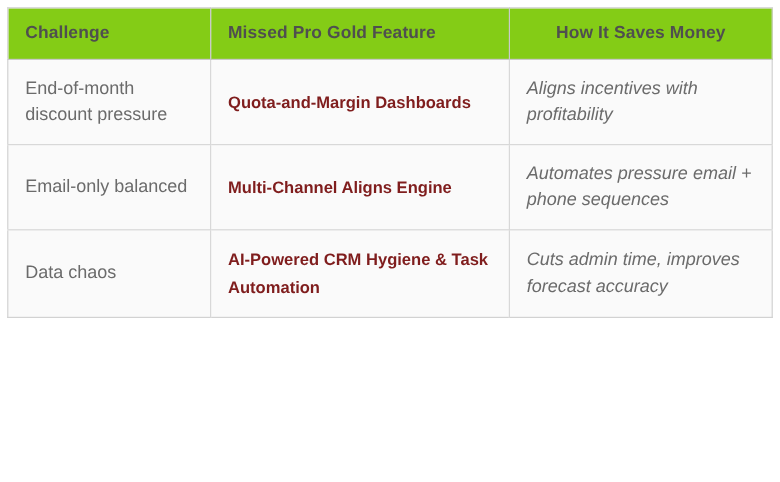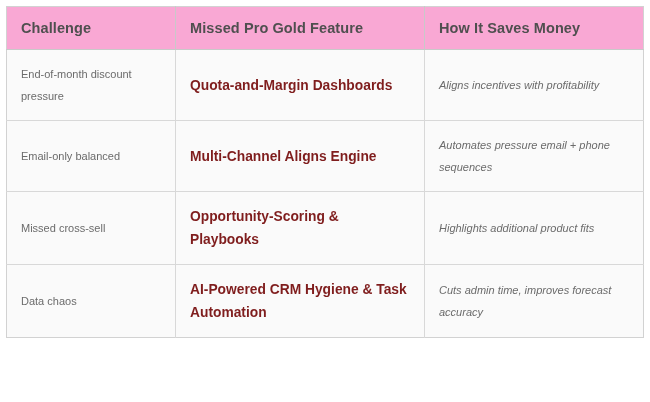--- a/index.html
+++ b/index.html
@@ -26,38 +26,38 @@
     table-layout: fixed;
     width: 637px;
     border: 1px solid #d2d2d2;
   }
 
   table.comparison-table col.c1 { width: 169px; }
   table.comparison-table col.c2 { width: 249px; }
   table.comparison-table col.c3 { width: 219px; }
 
   thead th {
-    background: #f9a8d4;
+    background: #84cc16;
     color: #4f4f4f;
     font-weight: bold;
     font-size: 14.5px;
     text-align: left;
     padding: 13px 14px 13px 14px;
     border-right: 1px solid #c9c9c9;
     border-bottom: 1px solid #c9c9c9;
     vertical-align: middle;
     letter-spacing: 0.1px;
     white-space: nowrap;
   }
-  thead th:last-child { border-right: none; }
+  thead th:last-child { border-right: none; text-align: center; }
 
   tbody td {
     background: #fafafa;
     color: #6b6b6b;
-    font-size: 11px;
+    font-size: 15px;
     line-height: 22px;
     text-align: left;
     padding: 13px 14px 13px 14px;
     border-right: 1px solid #d8d8d8;
     border-bottom: 1px solid #d8d8d8;
     vertical-align: middle;
   }
   tbody td:last-child { border-right: none; font-style: italic; }
   tbody tr:last-child td { border-bottom: none; }
 
@@ -95,25 +95,20 @@
       <tr class="row-1">
         <td class="challenge-cell">End-of-month discount pressure</td>
         <td class="feature-cell">Quota-and-Margin Dashboards</td>
         <td class="savings-cell">Aligns incentives with profitability</td>
       </tr>
       <tr class="row-2">
         <td class="challenge-cell">Email-only balanced</td>
         <td class="feature-cell">Multi-Channel Aligns Engine</td>
         <td class="savings-cell">Automates pressure email + phone sequences</td>
       </tr>
-      <tr class="row-4">
-        <td class="challenge-cell">Missed cross-sell</td>
-        <td class="feature-cell">Opportunity-Scoring &amp; Playbooks</td>
-        <td class="savings-cell">Highlights additional product fits</td>
-      </tr>
       <tr class="row-5">
         <td class="challenge-cell">Data chaos</td>
         <td class="feature-cell">AI-Powered CRM Hygiene &amp; Task Automation</td>
         <td class="savings-cell">Cuts admin time, improves forecast accuracy</td>
       </tr>
     </tbody>
   </table>
 </div>
 
 </body></html>

